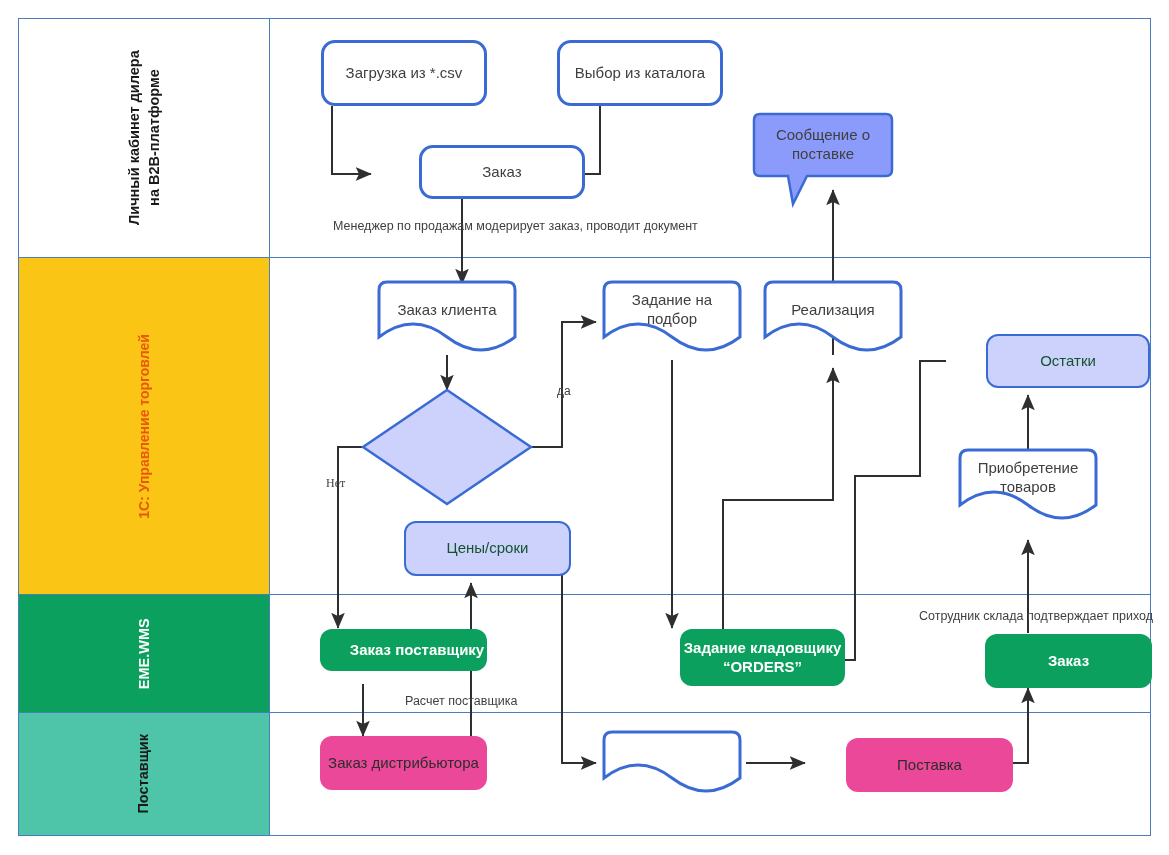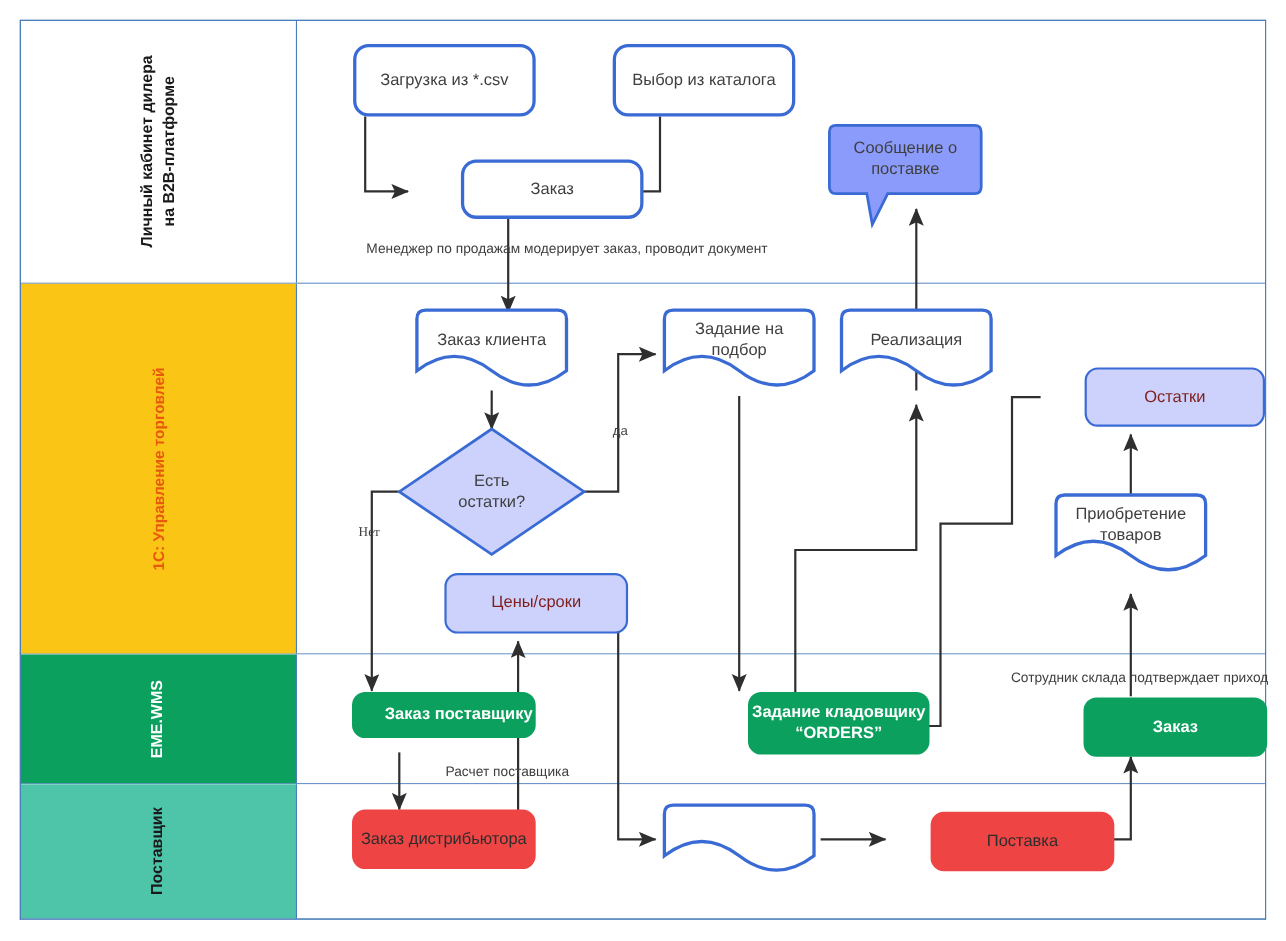--- a/index.html
+++ b/index.html
@@ -8,23 +8,23 @@
 
   
   .frame{position:absolute;left:18px;top:18px;width:1133px;height:818px;border:1px solid #4a7ebb;box-sizing:border-box;}
   .lane{position:absolute;left:18px;box-sizing:border-box;border-left:1px solid #4a7ebb;border-right:1px solid #4a7ebb;border-bottom:1px solid #4a7ebb;width:1133px;}
   .lane-head{position:absolute;left:0;top:0;height:100%;width:251px;box-sizing:border-box;border-right:1px solid #4a7ebb;display:flex;align-items:center;justify-content:center;}
   .lane-head .vtext{transform:rotate(-90deg);white-space:nowrap;font-weight:bold;text-align:center;line-height:1.35;}
 
   
   .node{position:absolute;box-sizing:border-box;display:flex;align-items:center;justify-content:center;text-align:center;line-height:1.25;margin-left:40px;}
   .rr{border:3px solid #3a6bd4;border-radius:14px;background:#ffffff;color:#3f3f3f;font-size:15px;}
-  .rr-fill{border:2px solid #3a6bd4;border-radius:12px;background:#ccd2fb;color:#7f1d1d;font-size:15px;}
+  .rr-fill{border:2px solid #3a6bd4;border-radius:12px;background:#ccd2fb;color:#14532d;font-size:15px;}
   .green{background:#0ba05d;color:#ffffff;border-radius:12px;font-size:15px;font-weight:bold;}
-  .teal{background:#ef4444;color:#2d2d2d;border-radius:12px;font-size:15px;}
+  .teal{background:#ec4899;color:#2d2d2d;border-radius:12px;font-size:15px;}
   .doc-label{position:absolute;z-index:6;display:flex;align-items:center;justify-content:center;text-align:center;line-height:1.25;color:#3f3f3f;font-size:15px;pointer-events:none;}
   .msg-label{position:absolute;z-index:6;display:flex;align-items:center;justify-content:center;text-align:center;line-height:1.25;color:#3f3f3f;font-size:15px;}
   .diamond-label{position:absolute;z-index:6;display:flex;align-items:center;justify-content:center;text-align:center;line-height:1.3;color:#3f3f3f;font-size:15px;}
 
   svg.layer{position:absolute;left:0;top:0;width:1169px;height:855px;overflow:visible;pointer-events:none;}
   svg.shapes{z-index:4;}
   svg.wires{z-index:2;}
 
   .edge-label{position:absolute;font-size:12px;color:#3f3f3f;white-space:nowrap;z-index:7;}
   .edge-label.big{font-size:12.5px;}
@@ -138,24 +138,20 @@
     <span style="white-space:pre-line;">Приобретение
 товаров</span>
   </div>
 
 
   <div class="msg-label" style="left:754px;top:118px;width:138px;height:54px;">
     <span style="white-space:pre-line;">Сообщение о
 поставке</span>
   </div>
 
-  <div class="diamond-label" style="left:385px;top:422px;width:124px;height:50px;">
-    <span style="white-space:pre-line;">Есть
-остатки?</span>
-  </div>
 
   <div class="node rr" style="left:281px;top:40px;width:166px;height:66px;z-index:5;">
     <span>Загрузка из *.csv</span>
   </div>
 
   <div class="node rr" style="left:517px;top:40px;width:166px;height:66px;z-index:5;">
     <span>Выбор из каталога</span>
   </div>
 
   <div class="node rr" style="left:379px;top:145px;width:166px;height:54px;z-index:5;">

